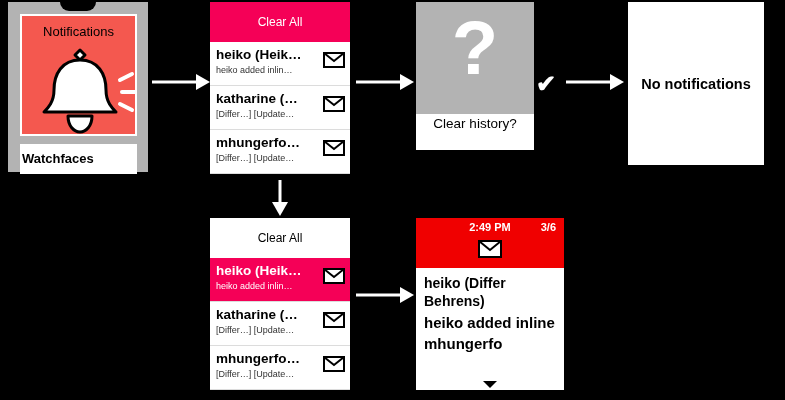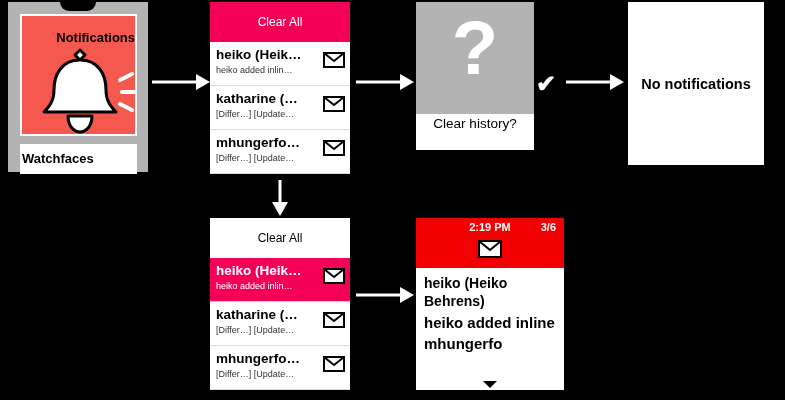--- a/index.html
+++ b/index.html
@@ -35,25 +35,25 @@
   #screen-launcher .card-red {
     position: absolute;
     left: 12px; top: 12px; width: 117px; height: 122px;
     background: #f4584f;
     border: 2px solid #ffffff;
     box-sizing: border-box;
   }
   #screen-launcher .card-red .card-title {
     position: absolute;
     left: 0; top: 0; width: 100%;
-    text-align: right;
+    text-align: center;
     color: #000;
     font-size: 13px;
-    font-weight: bold;
-    padding-top: 14px;
+    font-weight: normal;
+    padding-top: 8px;
     box-sizing: border-box;
   }
   #screen-launcher .bell-wrap {
     position: absolute;
     left: 0; top: 24px; width: 100%; height: 98px;
   }
   #screen-launcher .card-white {
     position: absolute;
     left: 12px; top: 142px; width: 117px; height: 30px;
     background: #ffffff;
@@ -345,31 +345,31 @@
       <svg viewBox="0 0 22 16" width="22" height="16">
           <rect x="1" y="1" width="20" height="14" fill="#fff" stroke="#000" stroke-width="2"></rect>
           <path d="M1 1 L11 9 L21 1" fill="none" stroke="#000" stroke-width="2"></path>
         </svg>
     </span>
   </div>
 </div>
 
 <div class="panel" id="screen-detail">
   <div class="detail-head">
-    <div class="detail-time">2:19 PM</div>
+    <div class="detail-time">2:49 PM</div>
     <div class="detail-count">3/6</div>
     <span class="detail-head-icon">
       <svg viewBox="0 0 24 18" width="24" height="18">
           <rect x="1" y="1" width="22" height="16" fill="#fff" stroke="#000" stroke-width="2"></rect>
           <path d="M1 1 L12 10 L23 1" fill="none" stroke="#000" stroke-width="2"></path>
         </svg>
     </span>
   </div>
   <div class="detail-body">
-    <div class="detail-sender">heiko (Heiko Behrens)</div>
+    <div class="detail-sender">heiko (Differ Behrens)</div>
     <div class="detail-msg">heiko added inline mhungerfo</div>
   </div>
   <div class="scroll-chevron"></div>
 </div>
 
 <div class="arrow" style="left:152px; top:72px;">
   <svg width="58" height="20" viewBox="0 0 58 20">
     <line x1="0" y1="10" x2="44" y2="10" stroke="#ffffff" stroke-width="3"></line>
     <polygon points="44,2 58,10 44,18" fill="#ffffff"></polygon>
   </svg>

